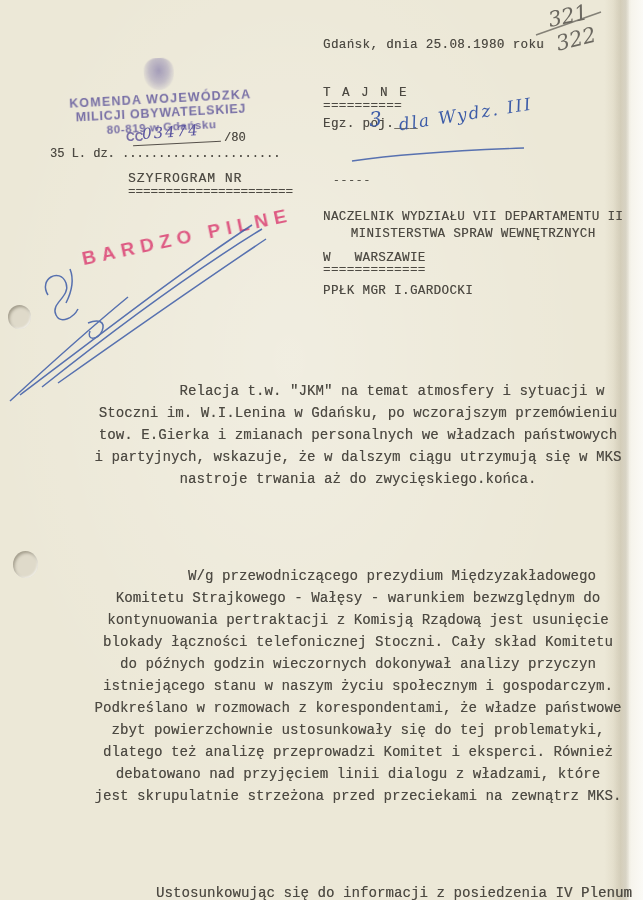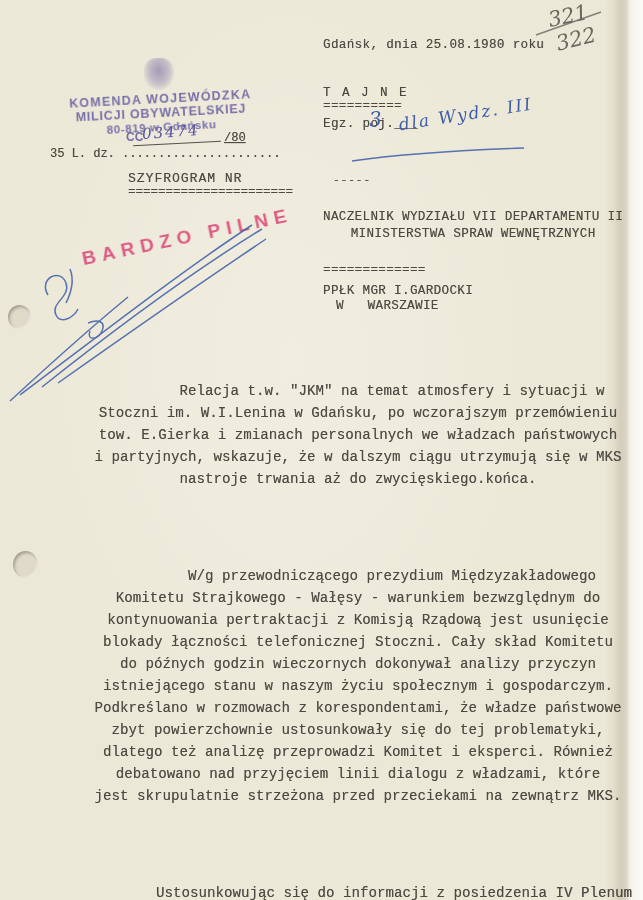--- a/index.html
+++ b/index.html
@@ -72,21 +72,21 @@
 
   <div class="stamp">
     <div class="eagle"></div>
     <div class="s1">KOMENDA WOJEWÓDZKA</div>
     <div class="s2">MILICJI OBYWATELSKIEJ</div>
     <div class="s3">80-819 w Gdańsku</div>
   </div>
   <div class="abs" style="left:118px; top:130px; font-size:12px; color:rgba(104,94,158,0.9); font-family:'Liberation Sans',sans-serif; font-weight:bold;margin-left:8px;">CC</div>
   <div class="abs hand-purple" style="left:142px; top:123px; font-size:15px; transform:rotate(-4deg); letter-spacing:2px;">03474</div>
   <div class="abs" style="left:133px; top:143px; width:88px; height:0; border-top:1.5px solid #55504a; transform:rotate(-3deg);"></div>
-  <div class="abs type" style="left:224px; top:131px; font-size:12px;text-decoration:underline;">/80</div>
+  <div class="abs type" style="left:224px; top:131px; font-size:12px;">/80</div>
   <div class="abs type" style="left:50px; top:147px; font-size:12px;">35 L. dz. ......................</div>
 
   <div class="abs type" style="left:128px; top:171px; font-size:13px; letter-spacing:1px;">SZYFROGRAM NR</div>
   <div class="abs type" style="left:333px; top:174px; font-size:11px; letter-spacing:1px;">-----</div>
   <div class="abs type" style="left:128px; top:185px; font-size:12.5px;">======================</div>
 
   <div class="urgent">BARDZO PILNE</div>
 
   <svg style="left:0; top:205px;" width="300" height="200">
     <g stroke="#3d5ca8" stroke-width="1.5" fill="none" opacity="0.85">
@@ -95,21 +95,21 @@
       <path d="M 266 34 C 205 75, 140 120, 58 178"></path>
       <path d="M 10 196 C 60 150, 100 115, 128 92"></path>
       <path d="M 48 90 c -10 -16, 12 -28, 18 -12 c 5 14, -16 20, -10 32 c 5 10, 18 2, 22 -6"></path>
       <path d="M 70 64 c 4 10, 2 22, -4 34"></path>
       <path d="M 88 118 c 10 -4, 18 -2, 14 8 c -4 9, -16 10, -12 0"></path>
     </g>
   </svg>
 
   <div class="abs type hdr" style="left:323px; top:209px; line-height:17px;"><span>NACZELNIK WYDZIAŁU VII DEPARTAMENTU II</span>
 <span>MINISTERSTWA SPRAW WEWNĘTRZNYCH</span></div>
-  <div class="abs type hdr" style="left:336px; top:251px;margin-top:48px;">W   WARSZAWIE</div>
+  <div class="abs type hdr" style="left:323px; top:251px;">W   WARSZAWIE</div>
   <div class="abs type hdr" style="left:323px; top:263px;">=============</div>
   <div class="abs type hdr" style="left:323px; top:284px;">PPŁK MGR I.GARDOCKI</div>
 
   <div class="abs type body-text" style="left:88px; top:336px; width:540px;">
     <div class="par">        Relacja t.w. "JKM" na temat atmosfery i sytuacji w
 Stoczni im. W.I.Lenina w Gdańsku, po wczorajszym przemówieniu
 tow. E.Gierka i zmianach personalnych we władzach państwowych
 i partyjnych, wskazuje, że w dalszym ciągu utrzymują się w MKS
 nastroje trwania aż do zwycięskiego.końca.</div>
     <div class="par">        W/g przewodniczącego prezydium Międzyzakładowego

